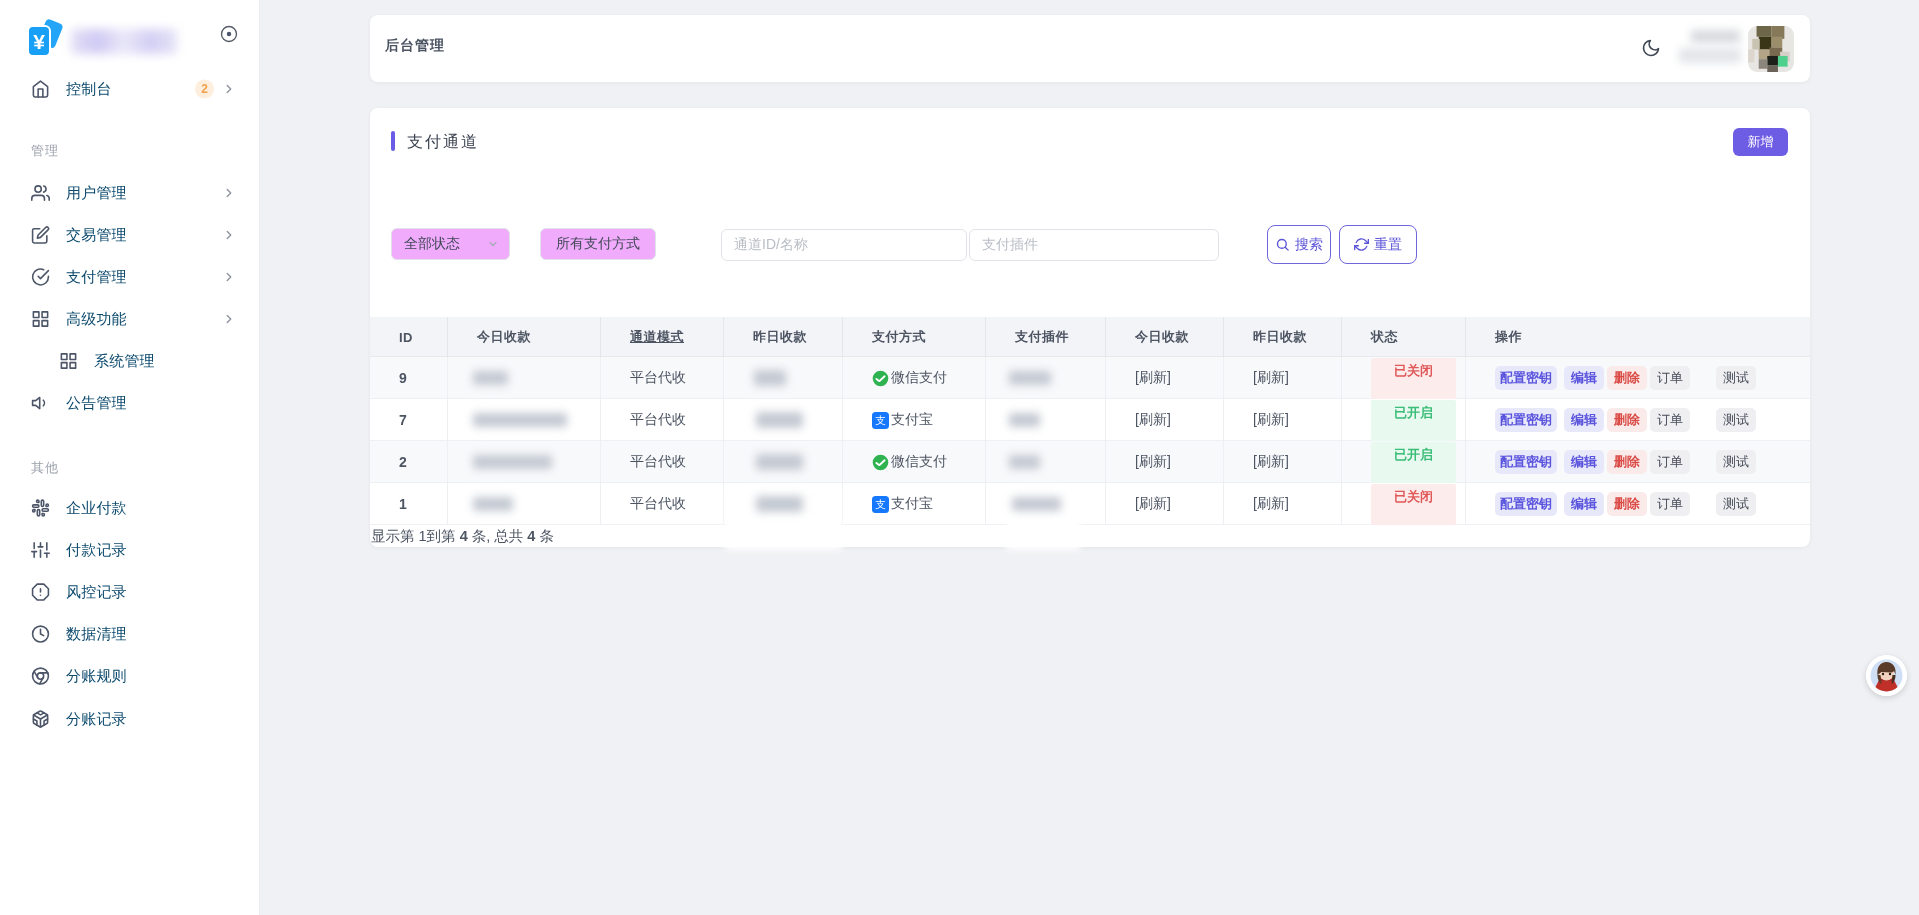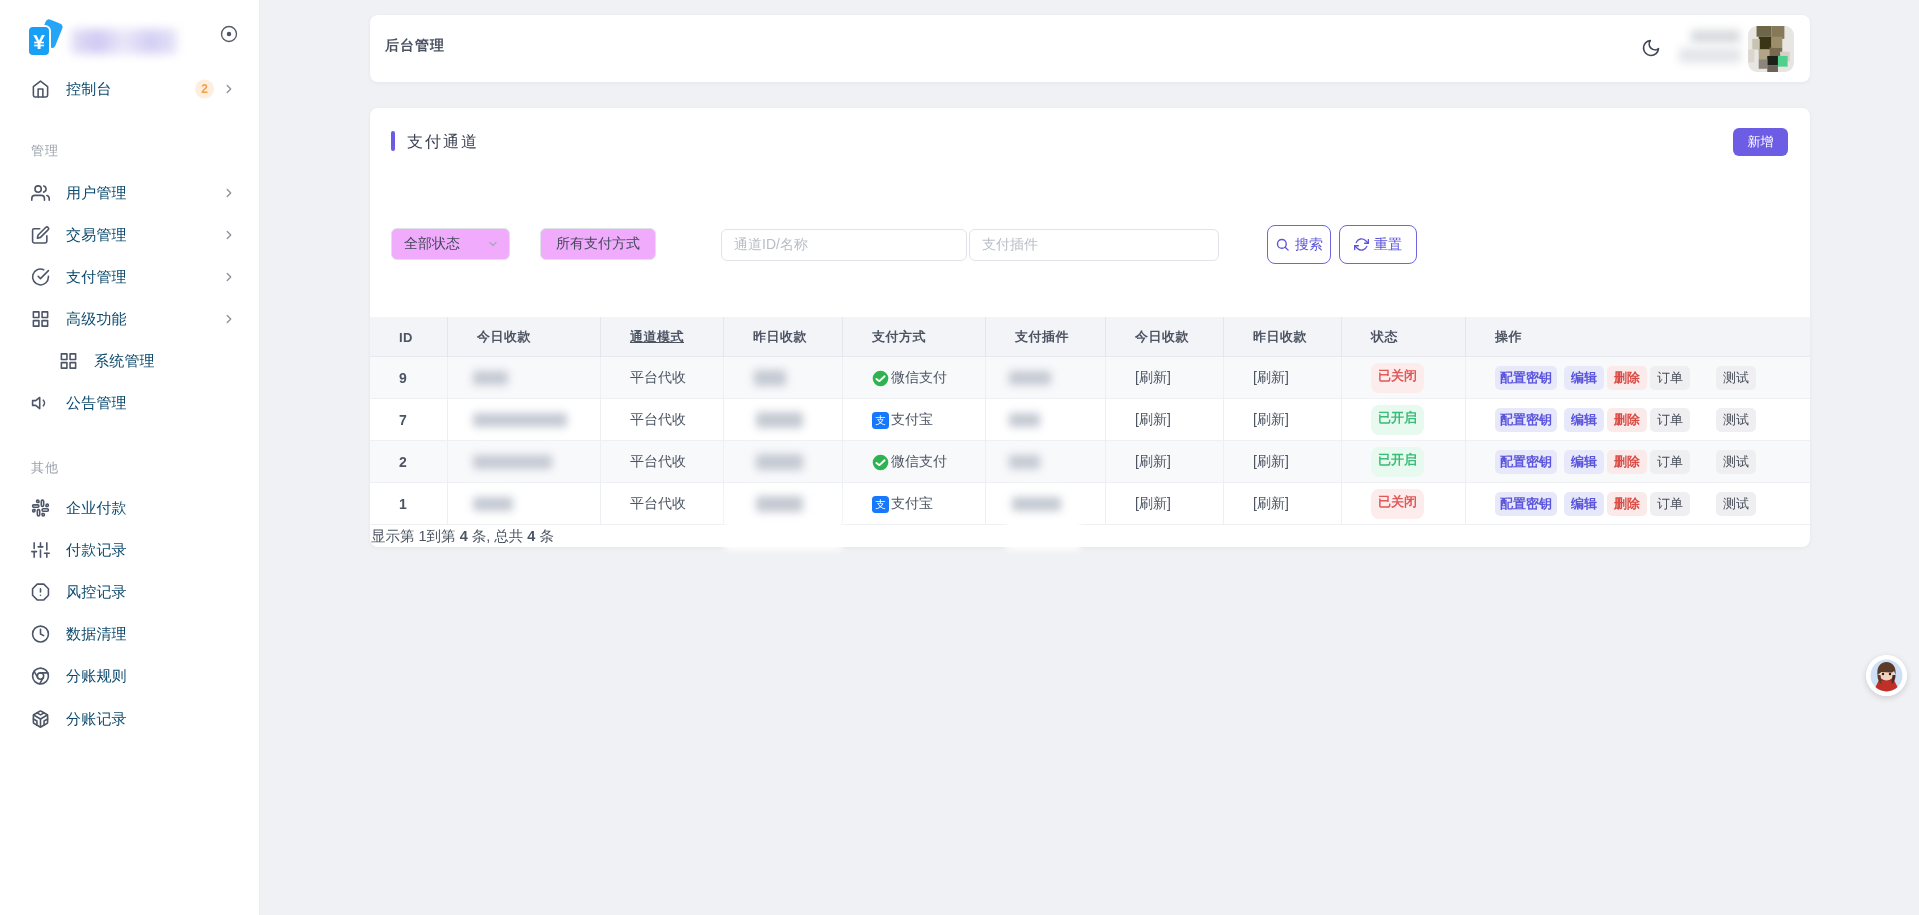--- a/index.html
+++ b/index.html
@@ -30,21 +30,21 @@
 .btn-add{position:absolute;left:1363px;top:20px;width:55px;height:28px;background:#6d5ce4;color:#fff;border-radius:6px;font-size:13px;text-align:center;line-height:28px;}
 
 .fselect{position:absolute;top:120px;height:32px;border:1px solid #dfe2e7;border-radius:6px;background:#f0abfc;font-size:14px;color:#424957;display:flex;align-items:center;padding:0 12px;}
 .finput{position:absolute;top:121px;height:32px;border:1px solid #e1e3e8;border-radius:6px;background:#fff;font-size:14px;color:#b9bdc6;display:flex;align-items:center;padding:0 12px;}
 .fbtn{position:absolute;top:117px;height:39px;border:1.5px solid #6e66dc;border-radius:8px;background:#fff;font-size:14px;color:#5d55d8;display:flex;align-items:center;justify-content:center;gap:5px;}
 
 .thead{position:absolute;left:0;top:209px;width:1440px;height:40px;background:#f3f4f8;border-bottom:1px solid #e7e9ee;}
 .th{position:absolute;top:0;height:40px;display:flex;align-items:center;justify-content:flex-start;padding-left:29px;font-size:13px;font-weight:700;color:#4c5462;letter-spacing:0.5px;border-right:1px solid #e4e6eb;}
 .trow{position:absolute;left:0;width:1440px;height:42px;border-bottom:1px solid #eef0f4;}
 .td{position:absolute;top:0;height:42px;display:flex;align-items:center;justify-content:flex-start;padding-left:29px;font-size:14px;color:#4d5563;border-right:1px solid #edeff3;}
-.badge{height:30px;padding:0 7px;border-radius:8px;font-size:13px;font-weight:700;line-height:25px;}
+.badge{height:41px;padding:0 23px;border-radius:2px;font-size:13px;font-weight:700;line-height:25px;}
 .b-off{background:#fdecec;color:#e05959;}
 .b-on{background:#e8f9ef;color:#39bd77;}
 .pill{height:24px;border-radius:5px;font-size:13px;font-weight:700;line-height:24px;text-align:center;display:inline-block;}
 .p-ind{background:#e8e8fb;color:#5a54dd;}
 .p-red{background:#fbeaea;color:#da4b45;}
 .p-gray{background:#efeff2;color:#464c58;font-weight:400;}
 .cellblur{position:absolute;filter:blur(4px);background:#c4c9d2;border-radius:2px;z-index:2;}
 .pageinfo{position:absolute;left:1px;top:419px;font-size:14.5px;color:#4d5563;}
 
 .floaty{position:absolute;left:1866px;top:655px;width:41px;height:41px;border-radius:50%;background:#fff;box-shadow:0 2px 6px rgba(0,0,0,.15);overflow:hidden;}

